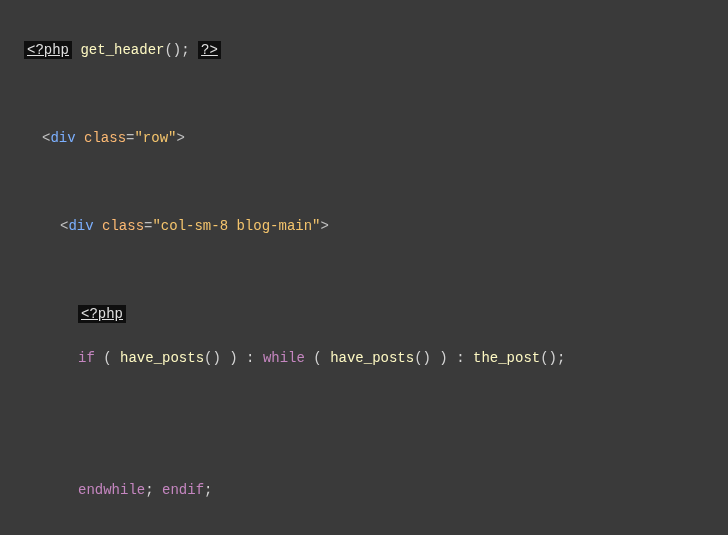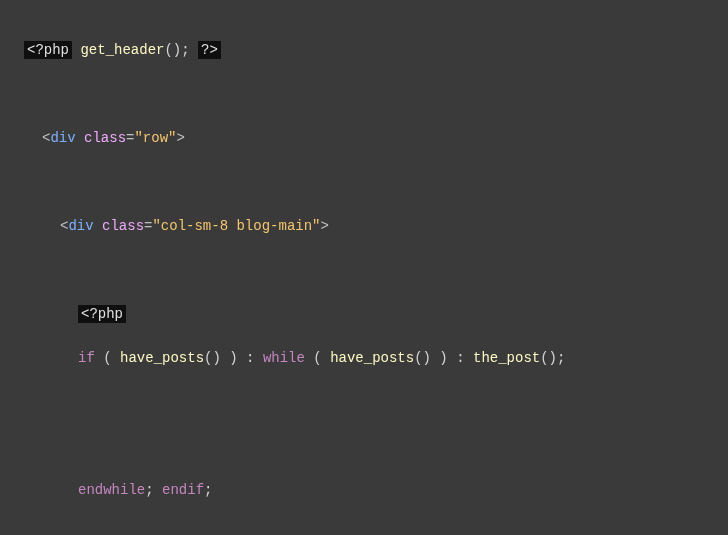--- a/index.html
+++ b/index.html
@@ -21,24 +21,25 @@
   }
   .line {
     display: block;
     min-height: 23px;
     line-height: 23px;
   }
   .php-tag {
     background: #0f0f0f;
     color: #e0e0e0;
     padding: 1px 3px;
+    text-decoration: underline;
   }
   .tag-bracket { color: #c0c0c0; }
   .tag-name { color: #7cb0ff; }
-  .attr-name { color: #f0abfc; }
+  .attr-name { color: #fdba74; }
   .attr-eq { color: #c0c0c0; }
   .attr-value { color: #f5c56d; }
   .keyword { color: #c586c0; text-align: right; }
   .func { color: #fef9c3; }
   .paren { color: #d4d4d4; }
   .string { color: #f5c56d; }
   .op { color: #d4d4d4; }
   .plain { color: #d4d4d4; }
   .i1 { padding-left: 18px; }
   .i2 { padding-left: 36px; }

